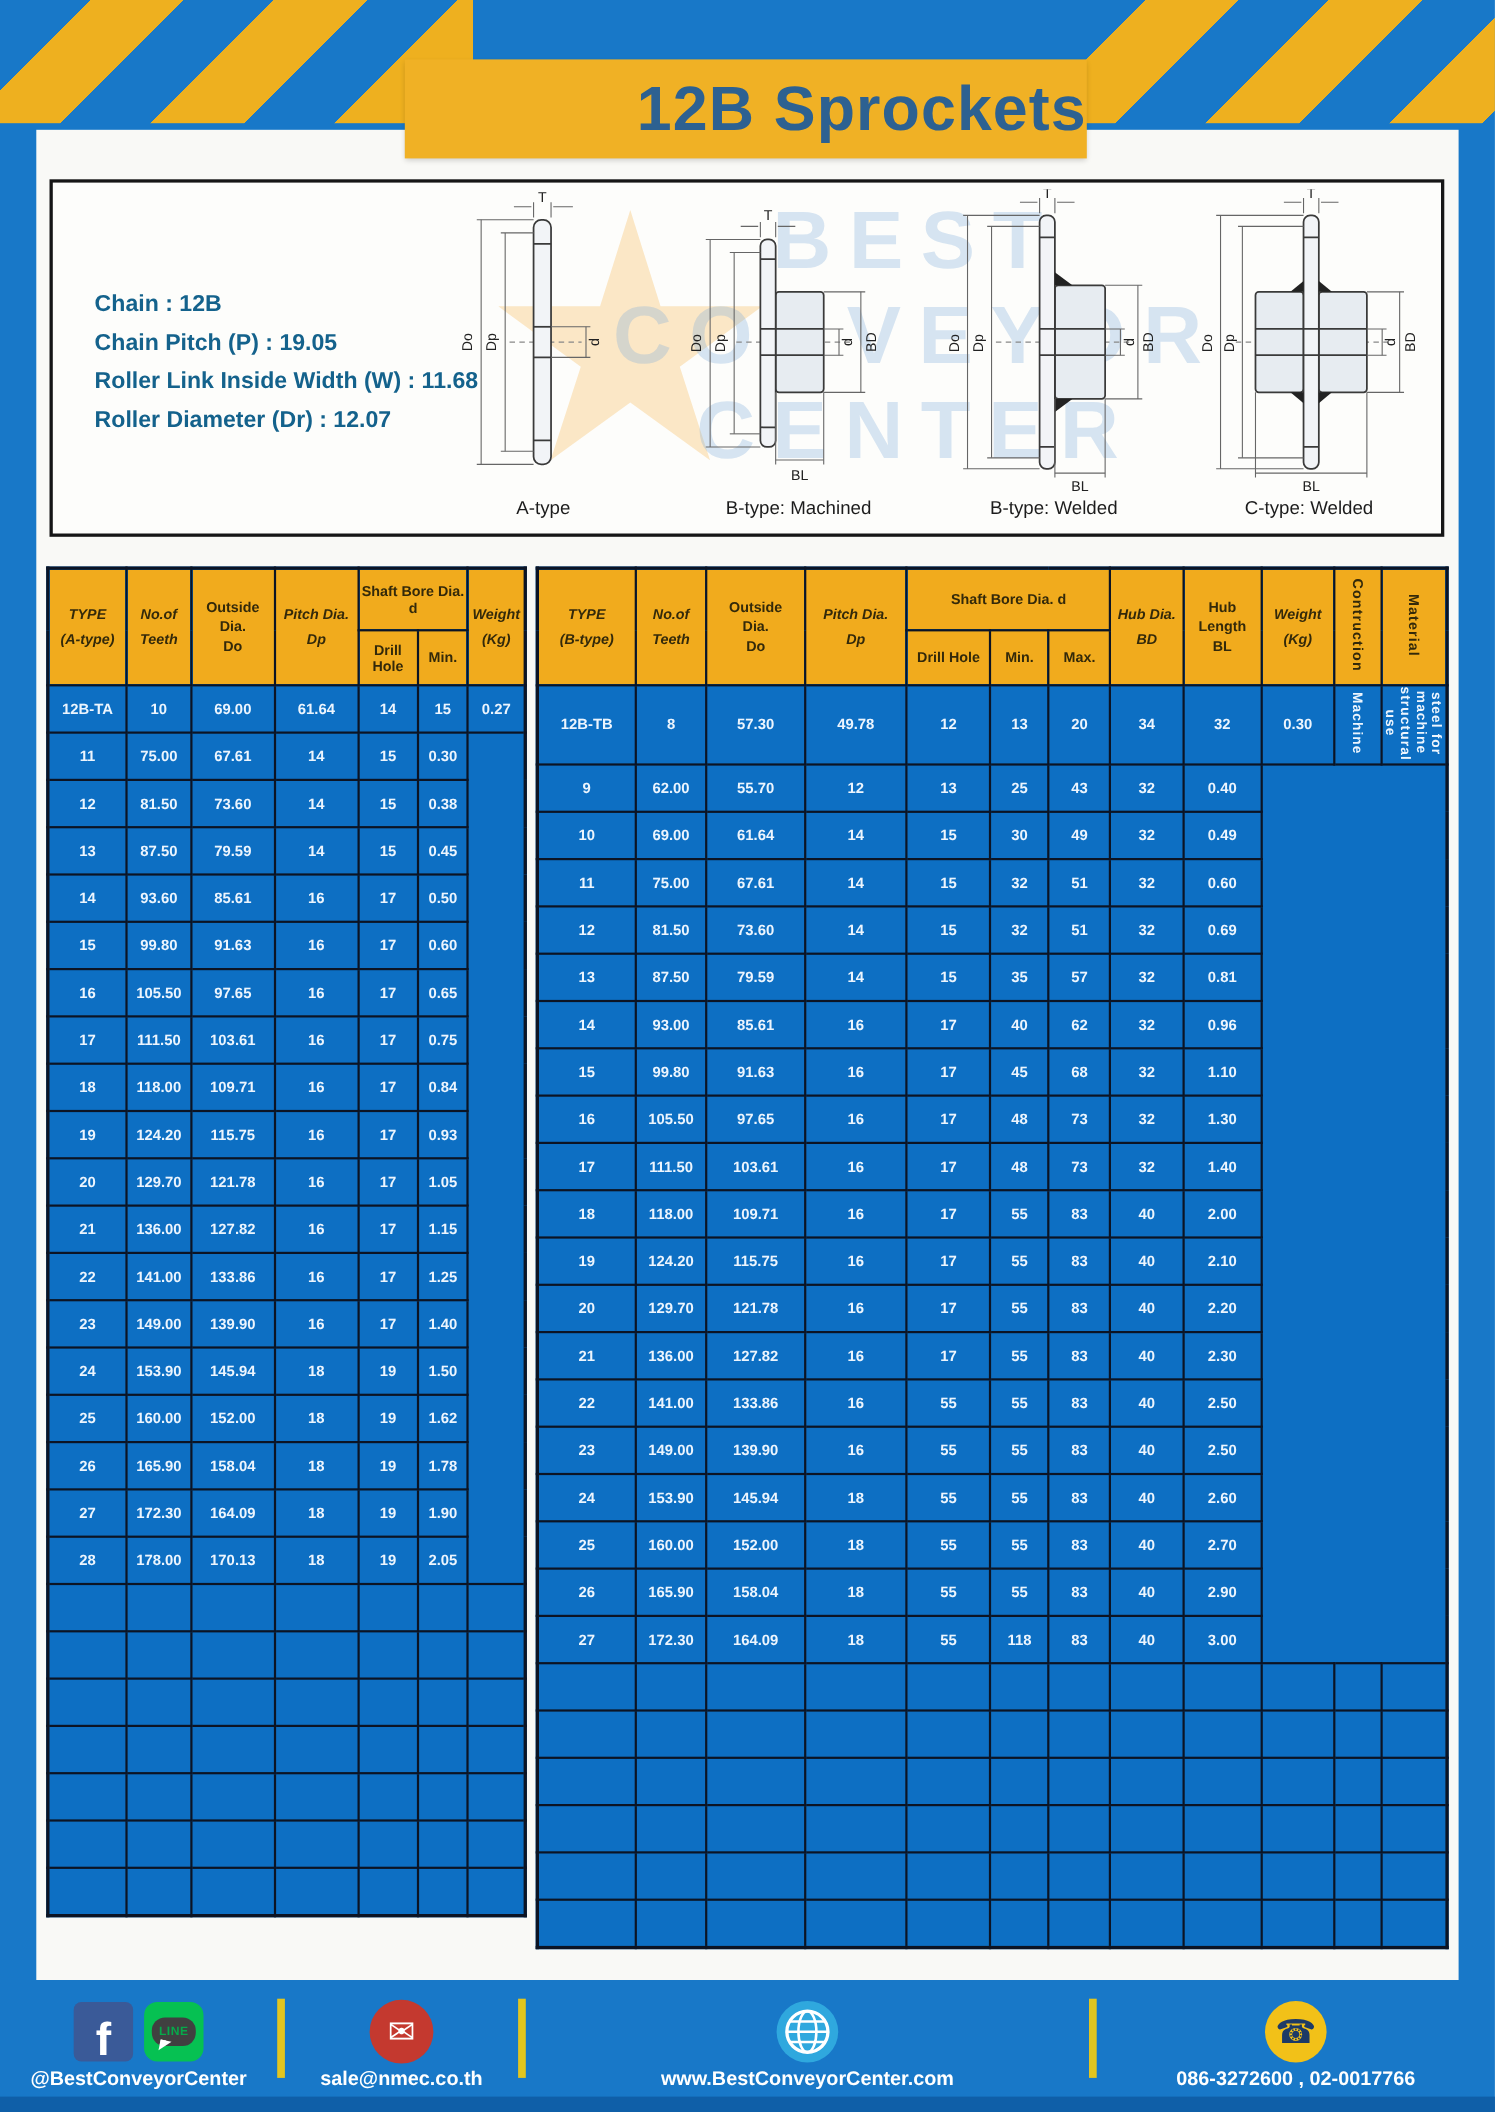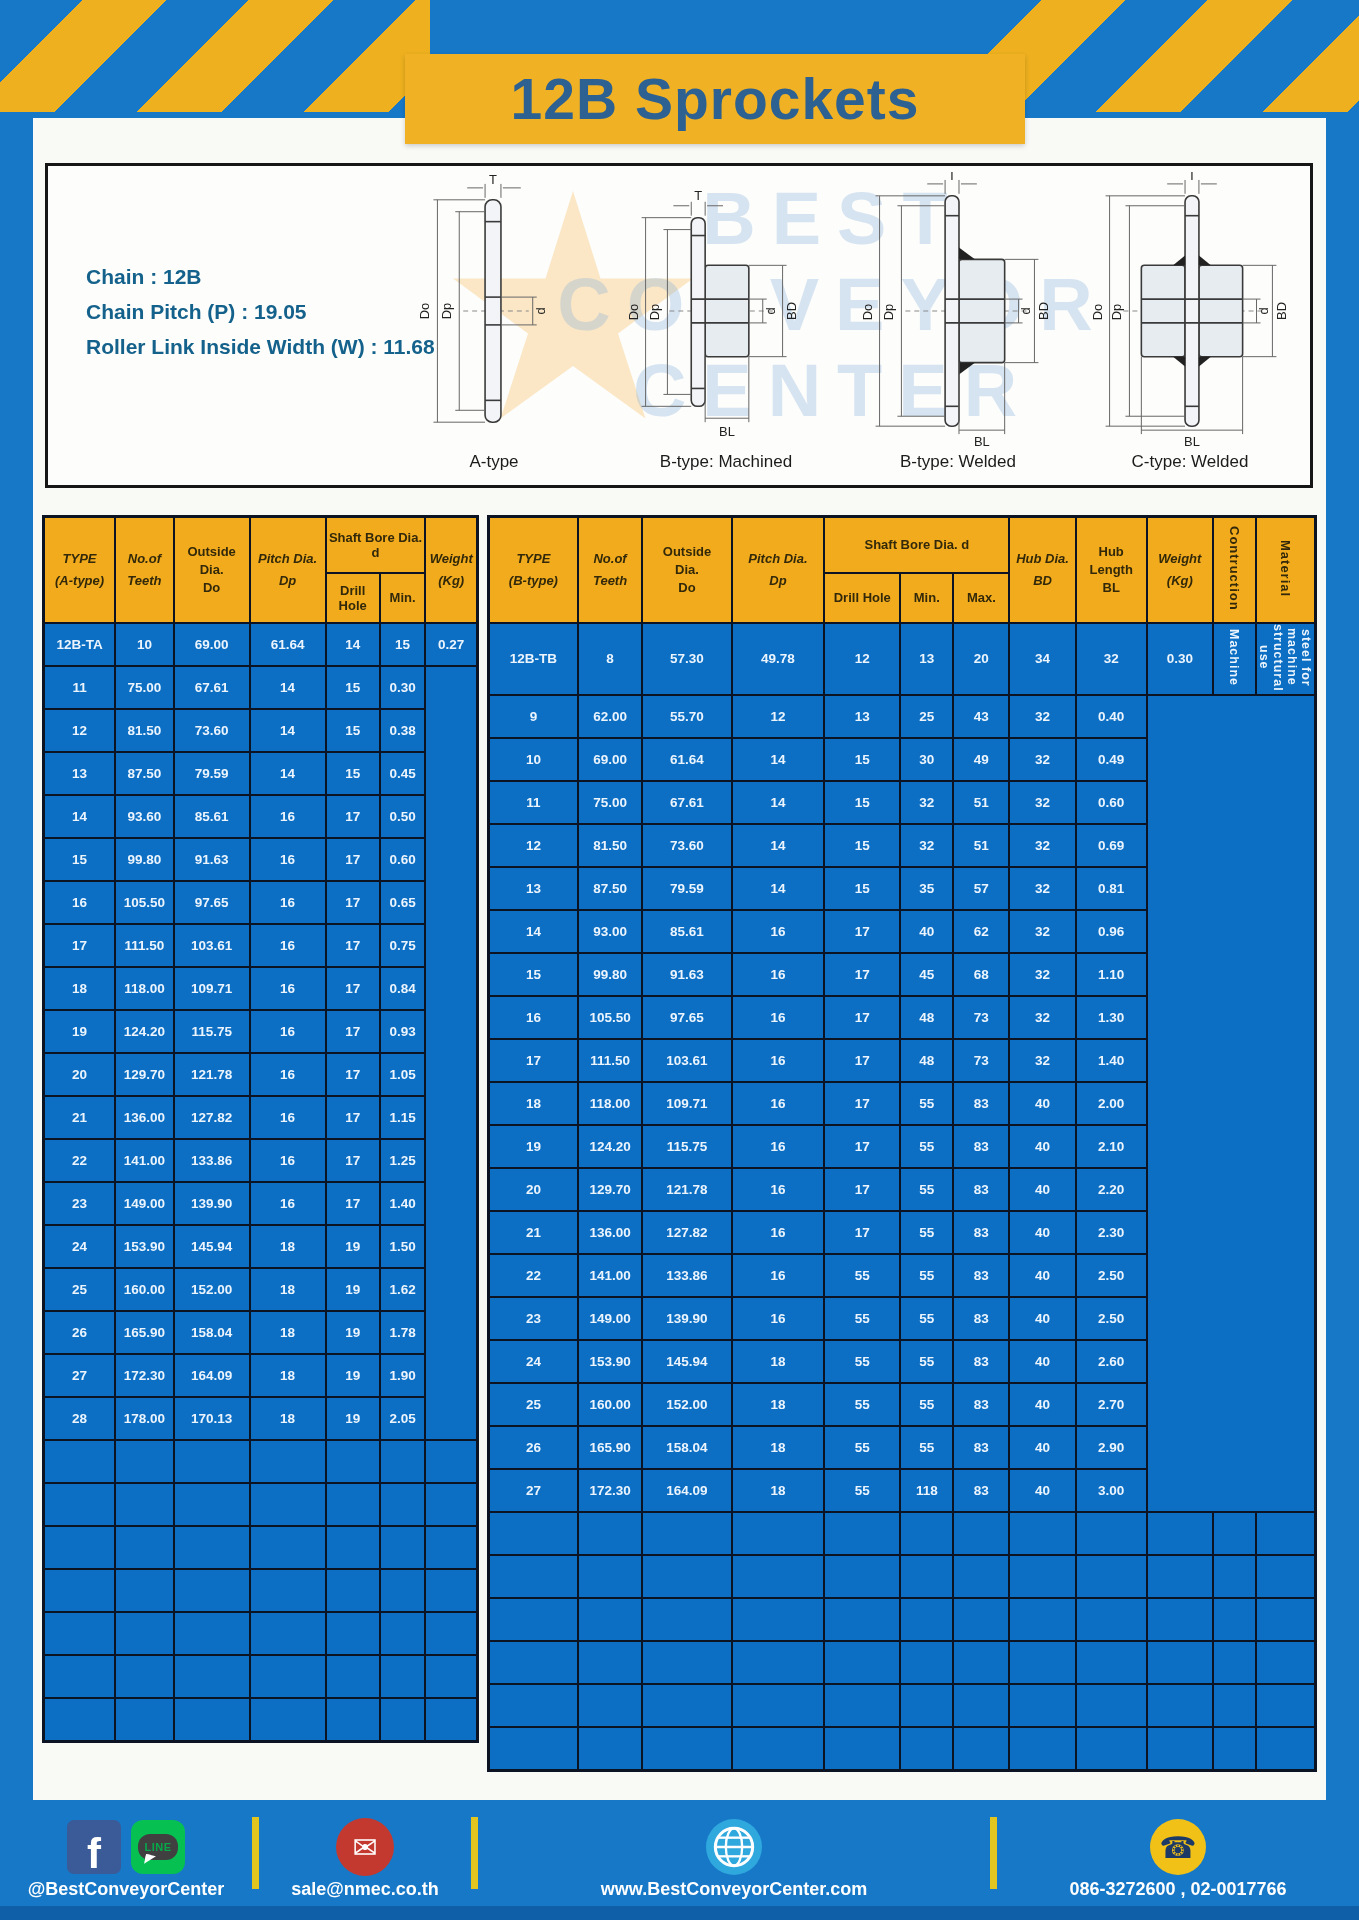--- a/index.html
+++ b/index.html
@@ -2,21 +2,21 @@
 <html><head>
 <meta charset="utf-8">
 <style>
   html,body{margin:0;padding:0;}
   body{width:1359px;height:1920px;position:relative;background:#1878c8;font-family:"Liberation Sans",sans-serif;overflow:hidden;}
   
   .hz{position:absolute;top:0;height:112px;background:repeating-linear-gradient(135deg,rgba(0,0,0,0) 0 58px,#eeb01f 58px 118px);}
   .hzl{left:0;width:430px;}
   .hzr{right:0;width:400px;}
   .white-page{position:absolute;left:33px;top:118px;width:1293px;height:1682px;background:#f9f9f6;}
-  .title-box{position:absolute;left:368px;top:54px;width:620px;height:90px;background:#f0b125;display:flex;align-items:center;justify-content:center;box-shadow:0 2px 5px rgba(0,0,0,.18);margin-left:37px;}
+  .title-box{position:absolute;left:368px;top:54px;width:620px;height:90px;background:#f0b125;display:flex;align-items:center;justify-content:flex-end;box-shadow:0 2px 5px rgba(0,0,0,.18);}
   .title-box h1{margin:0;font-size:57px;color:#2d6191;letter-spacing:1px;}
   
   .draw-panel{position:absolute;left:45px;top:163px;width:1268px;height:325px;background:#fdfdfb;border:3px solid #161616;box-sizing:border-box;overflow:hidden;}
   .specs{position:absolute;left:38px;top:93px;z-index:3;}
   .specs div{font-size:21px;font-weight:bold;color:#14628c;line-height:35px;white-space:nowrap;}
   .wm{position:absolute;left:330px;top:10px;width:910px;text-align:center;z-index:0;color:rgba(125,172,218,.30);font-weight:bold;font-size:74px;line-height:86px;letter-spacing:16px;}
   .wm-star{position:absolute;left:400px;top:25px;width:250px;height:250px;background:rgba(246,168,38,.25);clip-path:polygon(50% 0,61% 35%,98% 35%,68% 57%,79% 91%,50% 70%,21% 91%,32% 57%,2% 35%,39% 35%);z-index:0;}
   .drawings{position:absolute;left:330px;top:6px;width:928px;height:312px;display:flex;z-index:2;}
   .drawing{flex:1;display:flex;flex-direction:column;align-items:center;}
   .drawing svg{width:100%;height:278px;}
@@ -73,20 +73,21 @@
   <div class="wm-star"></div>
   <div class="wm">
     <div>BEST</div>
     <div>CONVEYOR</div>
     <div>CENTER</div>
   </div>
   <div class="specs">
     <div>Chain : 12B</div>
     <div>Chain Pitch (P) : 19.05</div>
     <div>Roller Link Inside Width (W) : 11.68</div>
+    <div>Roller Diameter (Dr) : 12.07</div>
   </div>
   <div class="drawings">
     <div class="drawing">
       <svg viewBox="0 0 230 280">
         <line class="cl" x1="84" y1="140" x2="150" y2="140"></line>
         <g fill="none" class="shape">
           <rect x="106" y="28" width="16" height="224" rx="7"></rect>
           <line x1="106" y1="50" x2="122" y2="50"></line>
             <line x1="106" y1="230" x2="122" y2="230"></line>
           <line x1="106" y1="126" x2="122" y2="126"></line>

